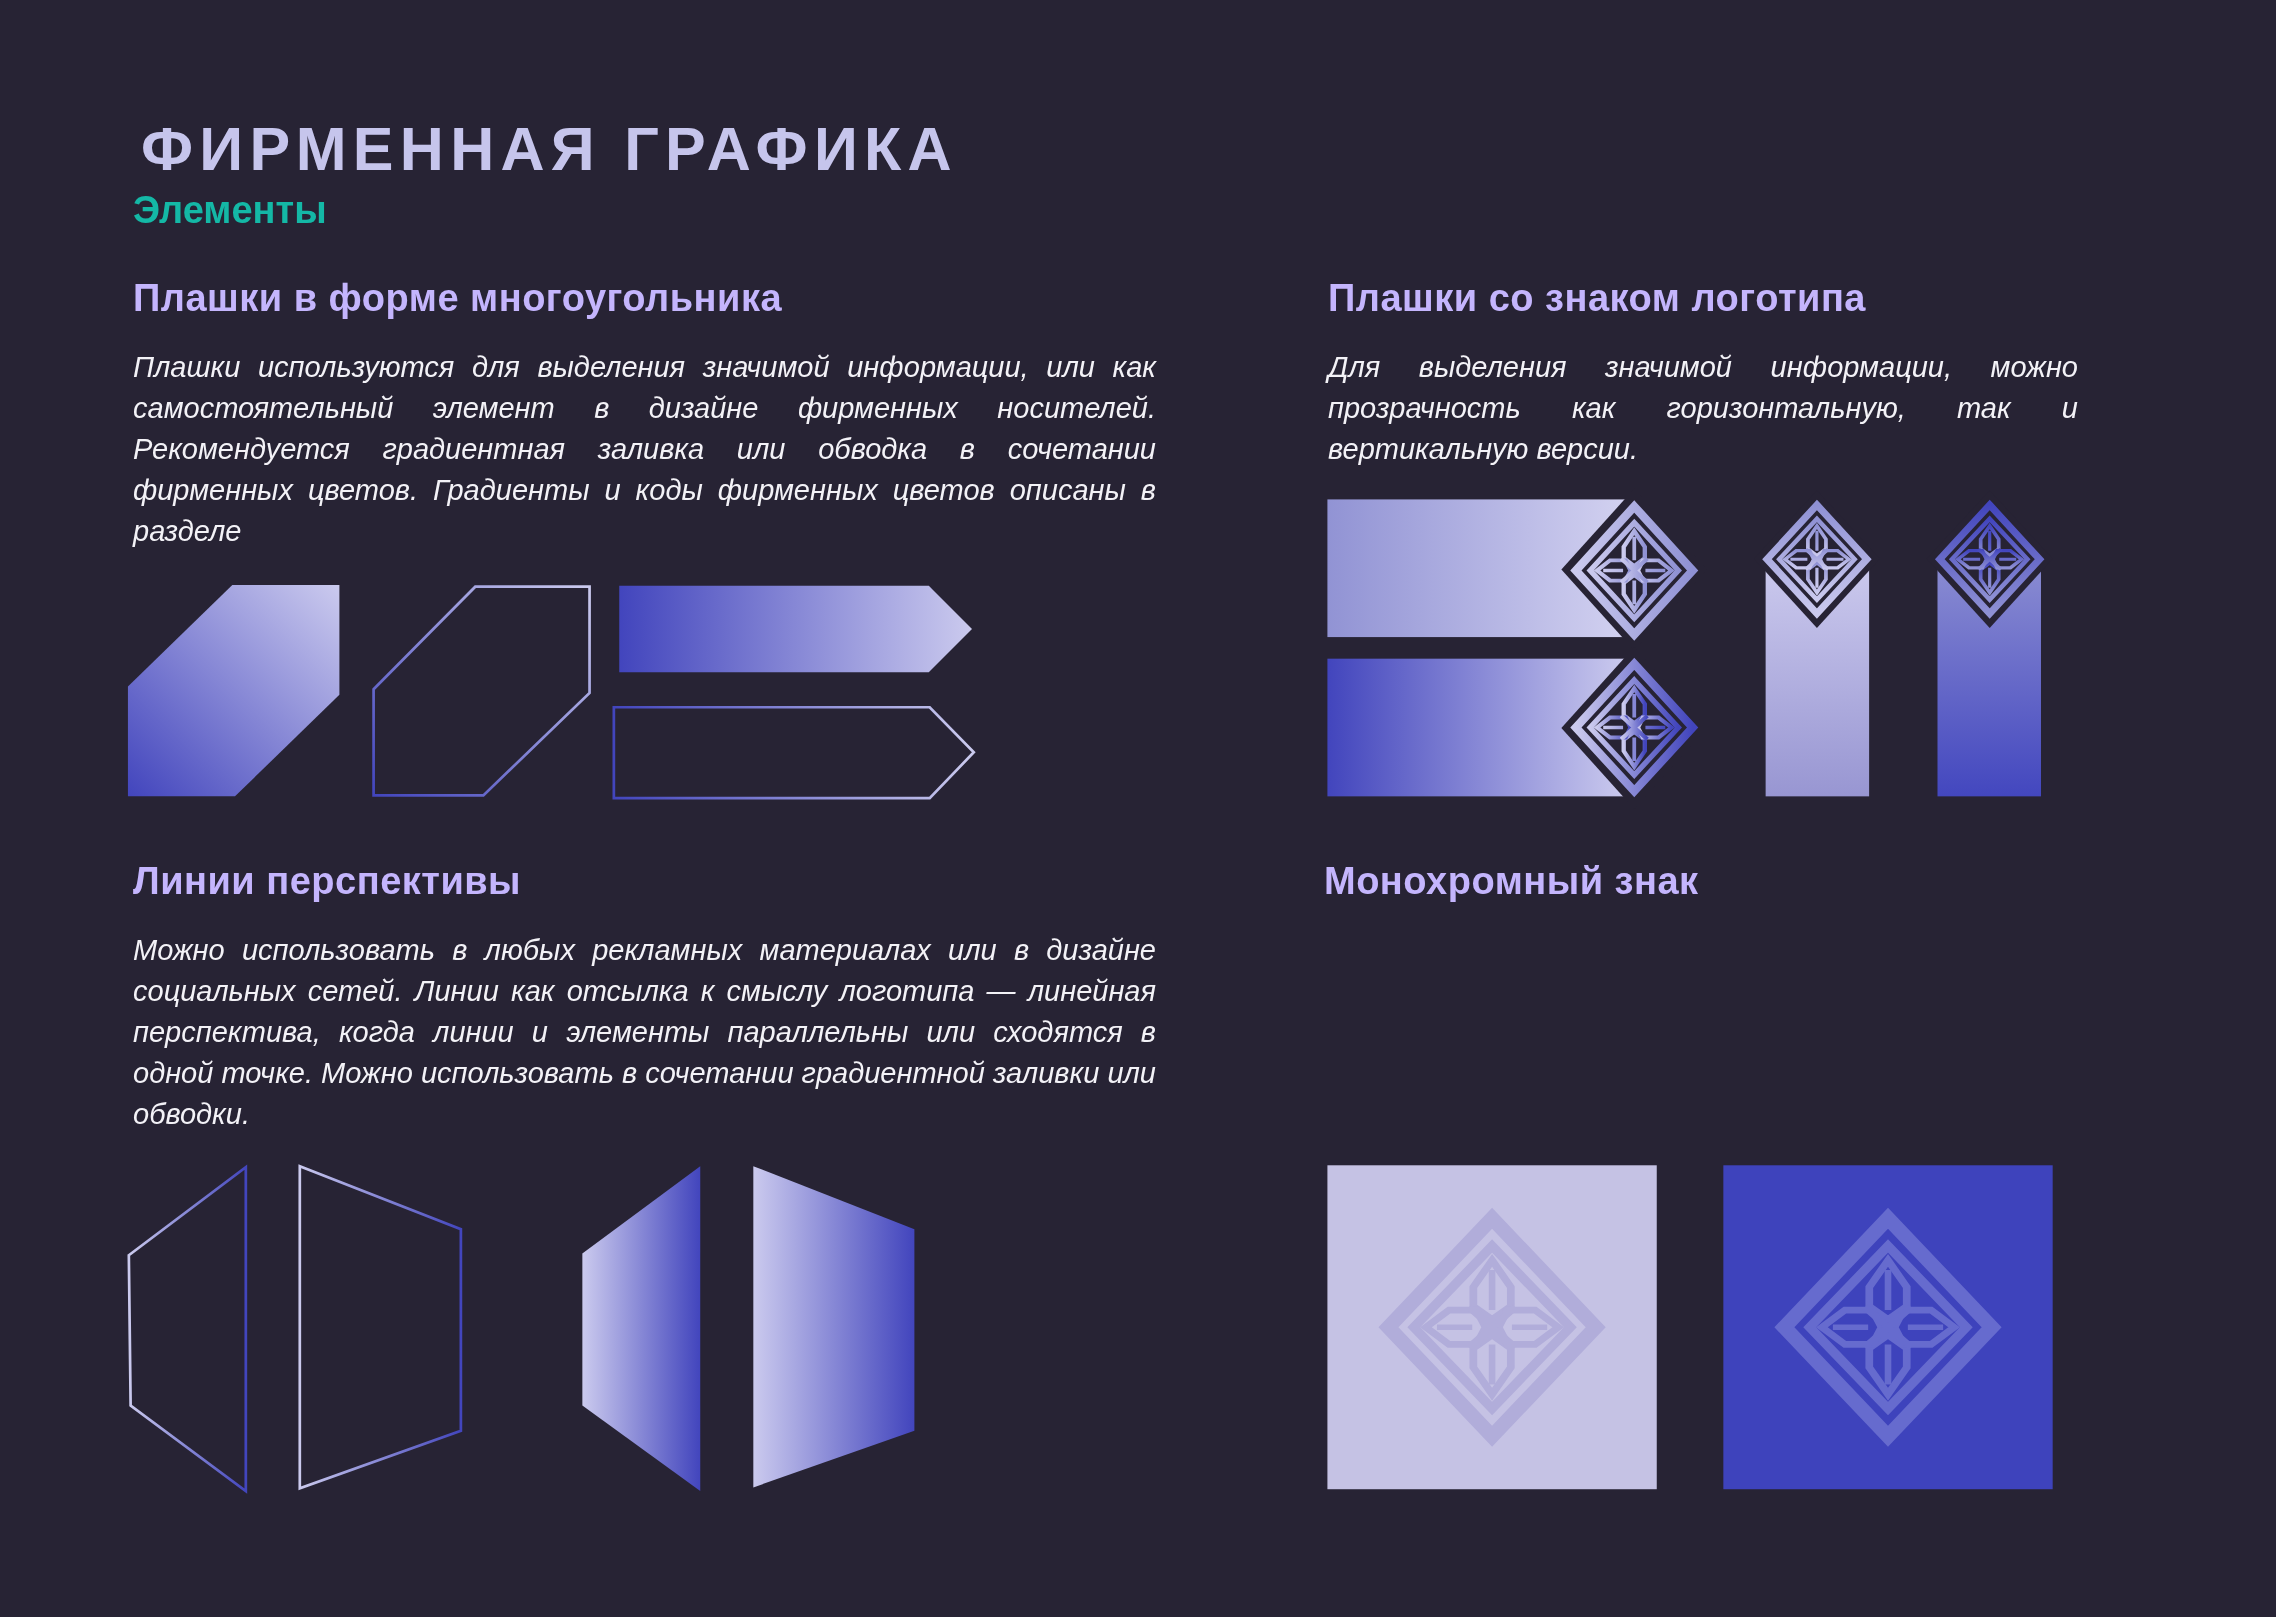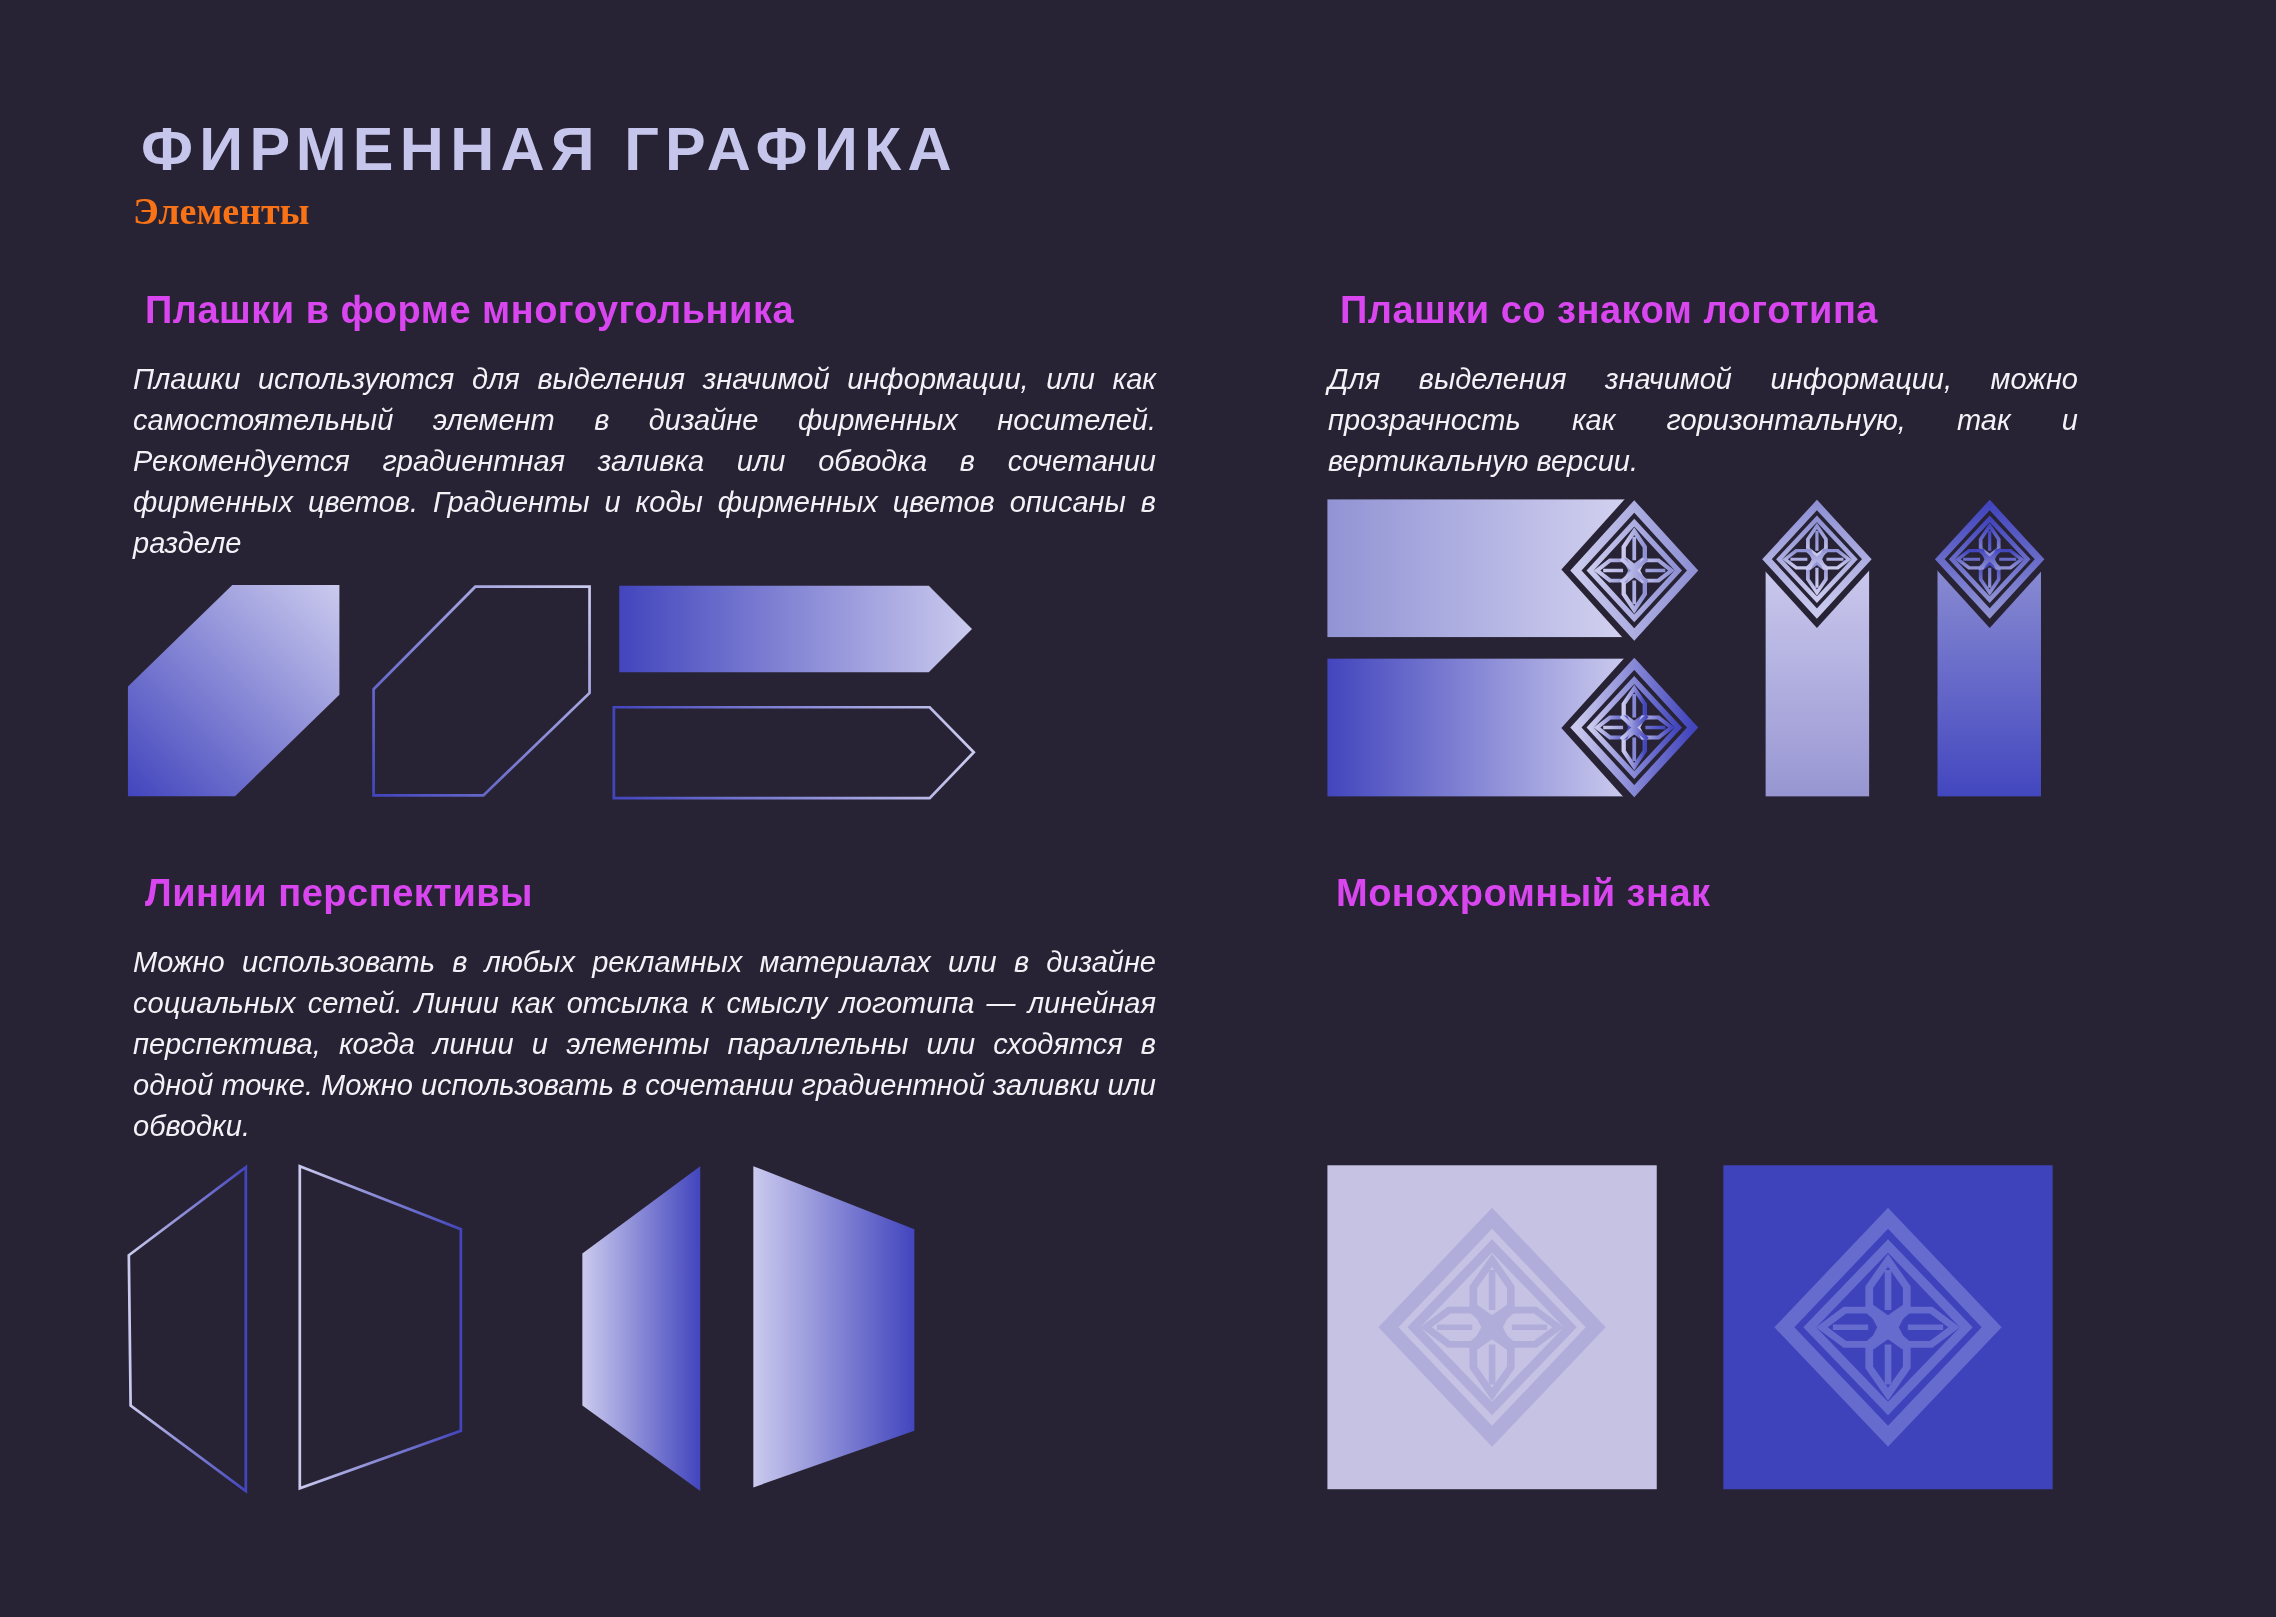--- a/index.html
+++ b/index.html
@@ -7,25 +7,25 @@
     position:relative;width:2276px;height:1617px;overflow:hidden;
     background:#272334;font-family:"Liberation Sans",sans-serif;
   }
   .shapes{position:absolute;left:0;top:0;width:2276px;height:1617px;}
   .title{
     position:absolute;left:133px;top:106px;margin:8px;
     font-size:61px;font-weight:800;letter-spacing:6.3px;color:#c6c5ec;
   }
   .subtitle{
     position:absolute;left:133px;top:189px;
-    font-size:38px;font-weight:700;color:#f97316;font-family:Liberation Serif, serif;
+    font-size:38px;font-weight:700;color:#14b8a6;
   }
   .section{position:absolute;}
   .section h2{
-    margin:12px;font-size:38px;font-weight:700;color:#d946ef;letter-spacing:0.5px;
+    margin:0;font-size:38px;font-weight:700;color:#c4b5fd;letter-spacing:0.5px;
   }
   .section p{
     margin:27px 0 0 0;font-size:29px;line-height:41px;color:#f3f2f7;
     text-align:justify;
     font-style:italic;
   }
   .sec-polygon{left:133px;top:277px;width:1023px;}
   .sec-logo-plates{left:1328px;top:277px;width:750px;}
   .sec-perspective{left:133px;top:860px;width:1023px;}
   .sec-monochrome{left:1324px;top:860px;width:750px;}

